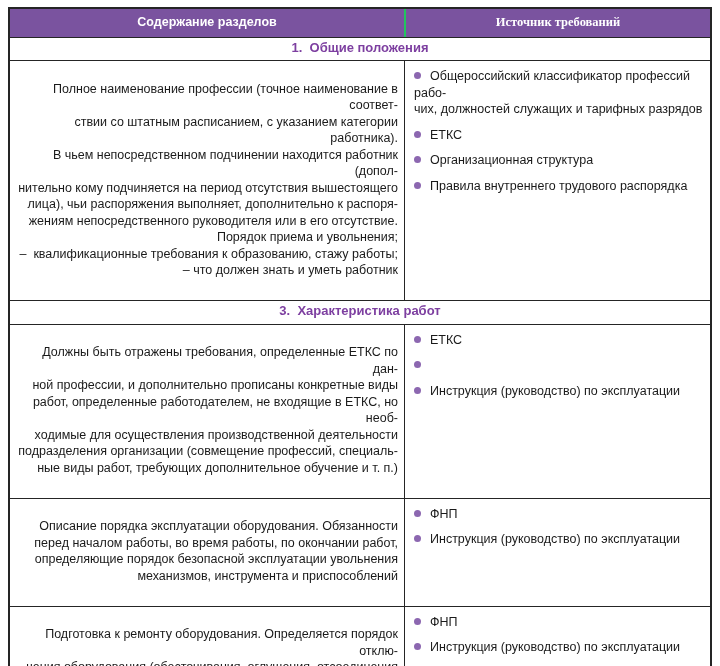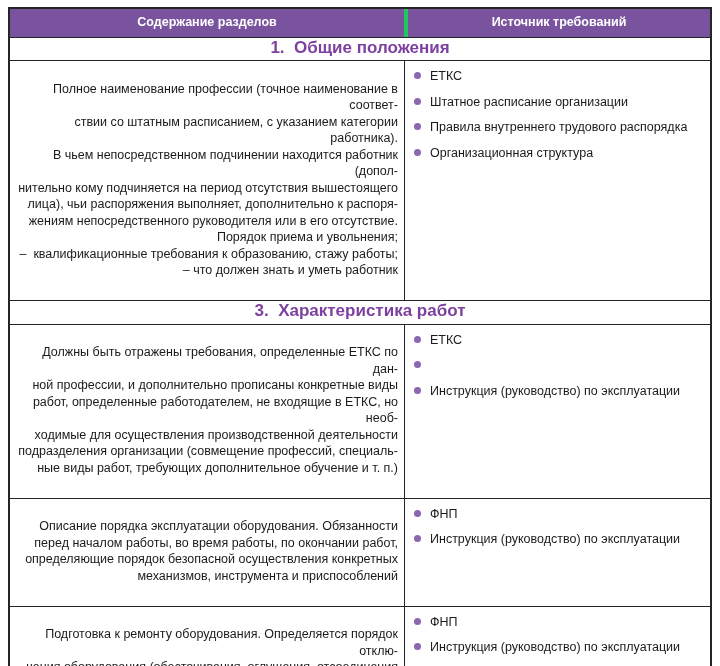--- a/index.html
+++ b/index.html
@@ -29,27 +29,27 @@
     line-height:16.5px;
   }
   .th{
     background:var(--header_bg);
     color:var(--header_text);
     font-weight:bold;
     text-align:center;
     padding:5px 4px 6px 4px;
     font-size:12.5px;
   }
-  .th-right{border-left:4px solid #22c55e;}
+  .th-right{border-left:2px solid #22c55e;font-family:Liberation Serif, serif;}
   .section-header{
     grid-column:1 / -1;
     text-align:center;
     color:var(--section_title);
     font-weight:bold;
-    font-size:17px;
+    font-size:13px;
     padding:2px 4px 4px 4px;
     border-top:1px solid var(--border);
     white-space:pre-wrap;
     background:var(--row_bg);
   }
   .cell{border-top:1px solid var(--border);background:var(--row_bg);}
   .cell-left{
     padding:3px 6px 5px 8px;
     white-space:pre-wrap;
     text-align:right;
@@ -87,24 +87,25 @@
 ствии со штатным расписанием, с указанием категории работника).
 В чьем непосредственном подчинении находится работник (допол-
 нительно кому подчиняется на период отсутствия вышестоящего
 лица), чьи распоряжения выполняет, дополнительно к распоря-
 жениям непосредственного руководителя или в его отсутствие.
 Порядок приема и увольнения;
 –  квалификационные требования к образованию, стажу работы;
 – что должен знать и уметь работник</span>
   </div>
   <div class="cell cell-right">
+    <div class="src-item"><span class="bullet"></span><span>Общероссийский классификатор профессий рабо-
+чих, должностей служащих и тарифных разрядов</span></div>
     <div class="src-item"><span class="bullet"></span><span>ЕТКС</span></div>
-    <div class="src-item"><span class="bullet"></span><span>Штатное расписание организации</span></div>
+    <div class="src-item"><span class="bullet"></span><span>Организационная структура</span></div>
     <div class="src-item"><span class="bullet"></span><span>Правила внутреннего трудового распорядка</span></div>
-    <div class="src-item"><span class="bullet"></span><span>Организационная структура</span></div>
   </div>
 
   <div class="section-header">3.  Характеристика работ</div>
 
   <div class="cell cell-left">
     <span>Должны быть отражены требования, определенные ЕТКС по дан-
 ной профессии, и дополнительно прописаны конкретные виды
 работ, определенные работодателем, не входящие в ЕТКС, но необ-
 ходимые для осуществления производственной деятельности
 подразделения организации (совмещение профессий, специаль-
@@ -112,21 +113,21 @@
   </div>
   <div class="cell cell-right">
     <div class="src-item"><span class="bullet"></span><span>ЕТКС</span></div>
     <div class="src-item"><span class="bullet"></span></div>
     <div class="src-item"><span class="bullet"></span><span>Инструкция (руководство) по эксплуатации</span></div>
   </div>
 
   <div class="cell cell-left">
     <span>Описание порядка эксплуатации оборудования. Обязанности
 перед началом работы, во время работы, по окончании работ,
-определяющие порядок безопасной осуществления конкретных
+определяющие порядок безопасной эксплуатации увольнения
 механизмов, инструмента и приспособлений</span>
   </div>
   <div class="cell cell-right">
     <div class="src-item"><span class="bullet"></span><span>ФНП</span></div>
     <div class="src-item"><span class="bullet"></span><span>Инструкция (руководство) по эксплуатации</span></div>
   </div>
 
   <div class="cell cell-left">
     <span>Подготовка к ремонту оборудования. Определяется порядок отклю-
 чения оборудования (обесточивания, оглушения, отсоединения

